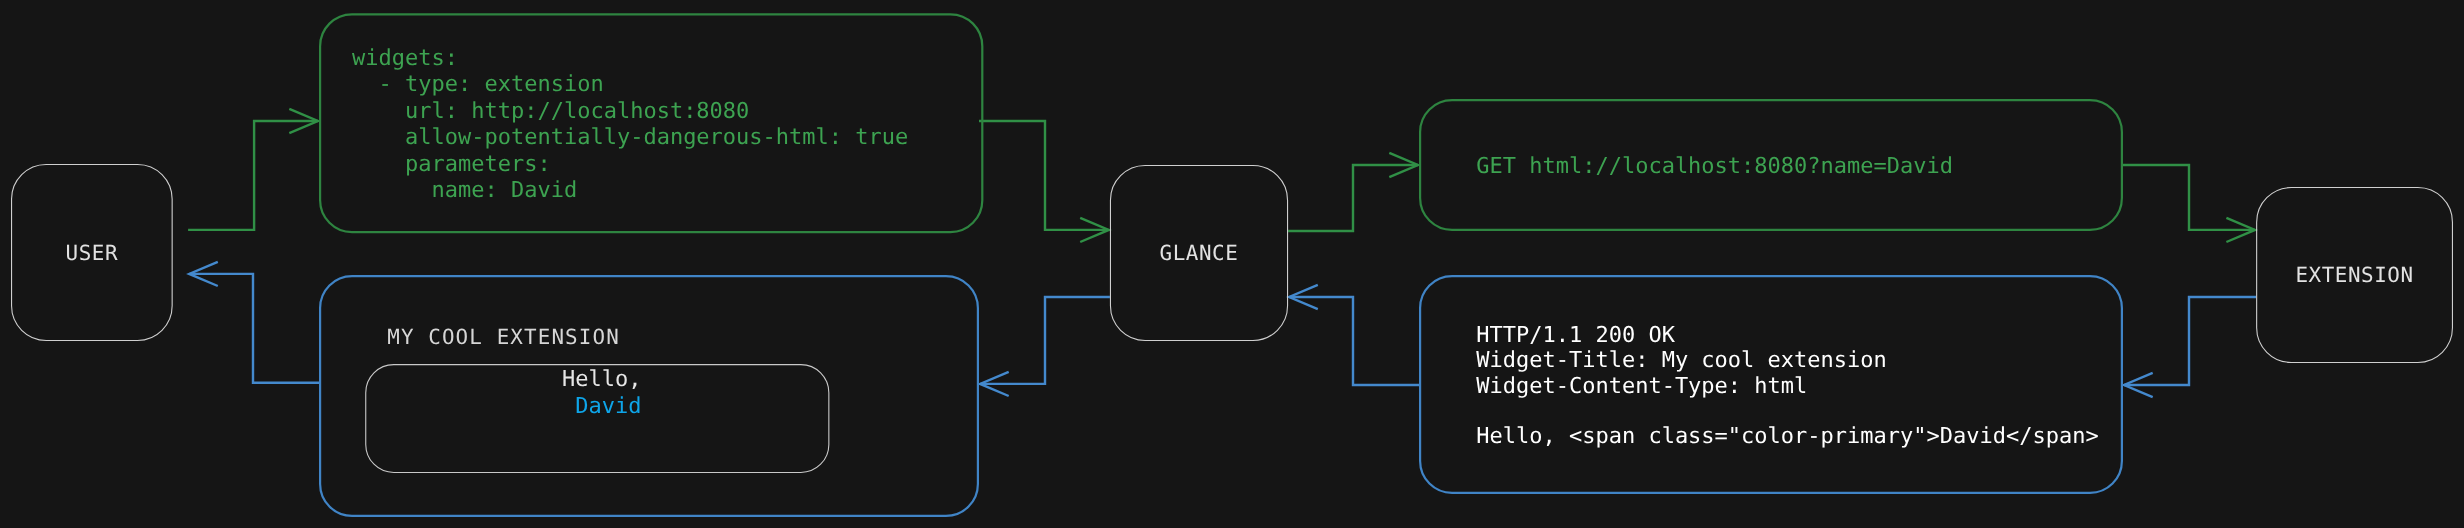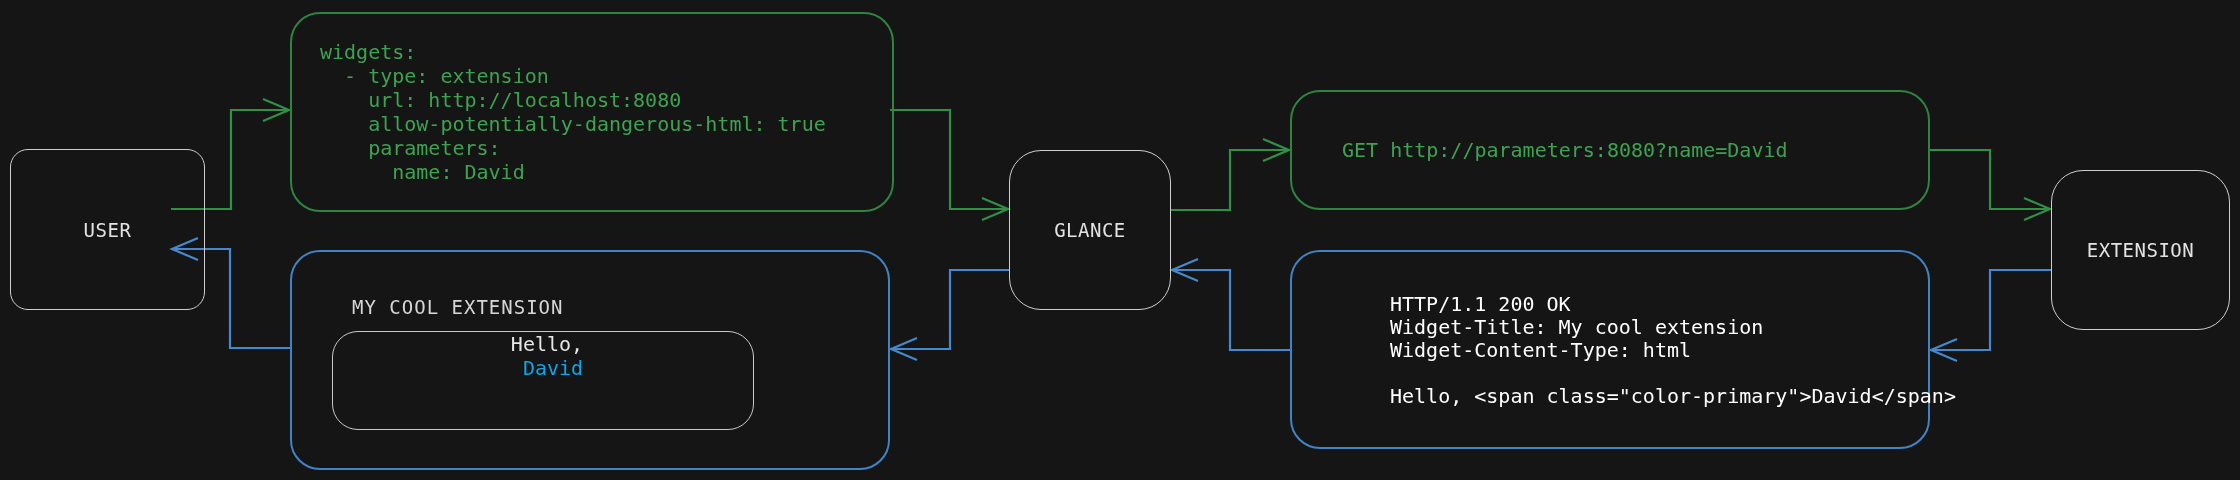--- a/index.html
+++ b/index.html
@@ -28,27 +28,27 @@
     border: 1.5px solid #cfcfcf;
     border-radius: 32px;
     display: flex;
     align-items: center;
     justify-content: center;
     color: #e2e2e2;
     font-size: 19px;
     letter-spacing: 0.5px;
     background: transparent;
   }
-  #node-user      { left: 10px;   top: 149px; width: 195px; height: 161px; border-radius: 18px; }
+  #node-user      { left: 10px;   top: 149px; width: 147px; height: 161px; }
   #node-glance    { left: 1009px; top: 150px; width: 162px; height: 160px; }
   #node-extension { left: 2051px; top: 150px; width: 179px; height: 160px; margin-top: 20px; }
 
   .block { position: absolute; border-radius: 30px; background: transparent; }
   .block-green { border: 2px solid #2e8440; }
-  .block-blue  { border: 2px solid #4084c6; padding-left: 48px; }
+  .block-blue  { border: 2px solid #4084c6; }
 
   #block-config   { left: 290px;  top: 12px;  width: 604px; height: 200px; }
   #block-request  { left: 1290px; top: 90px;  width: 640px; height: 120px; display: flex; align-items: center; }
   #block-response { left: 1290px; top: 250px; width: 640px; height: 199px; }
   #block-widget   { left: 290px;  top: 250px; width: 600px; height: 220px; }
 
   pre.code { margin: 0; white-space: pre; font-family: inherit; font-size: 20px; }
   #config-code   { margin: 26px 0 0 28px; line-height: 24px; color: #3da351; }
   #request-code  { margin: 0 0 0 50px;    line-height: 24px; color: #3da351; }
   #response-code { margin: 41px 0 0 50px; line-height: 23px; color: #ffffff; }
@@ -133,21 +133,21 @@
   <div class="block block-green" id="block-config">
     <pre class="code" id="config-code">widgets:
   - type: extension
     url: http://localhost:8080
     allow-potentially-dangerous-html: true
     parameters:
       name: David</pre>
   </div>
 
   <div class="block block-green" id="block-request">
-    <pre class="code" id="request-code">GET http://parameters:8080?name=David</pre>
+    <pre class="code" id="request-code">GET html://localhost:8080?name=David</pre>
   </div>
 
   <div class="block block-blue" id="block-response">
     <pre class="code" id="response-code">HTTP/1.1 200 OK
 Widget-Title: My cool extension
 Widget-Content-Type: html
 
 Hello, &lt;span class="color-primary"&gt;David&lt;/span&gt;</pre>
   </div>
 

